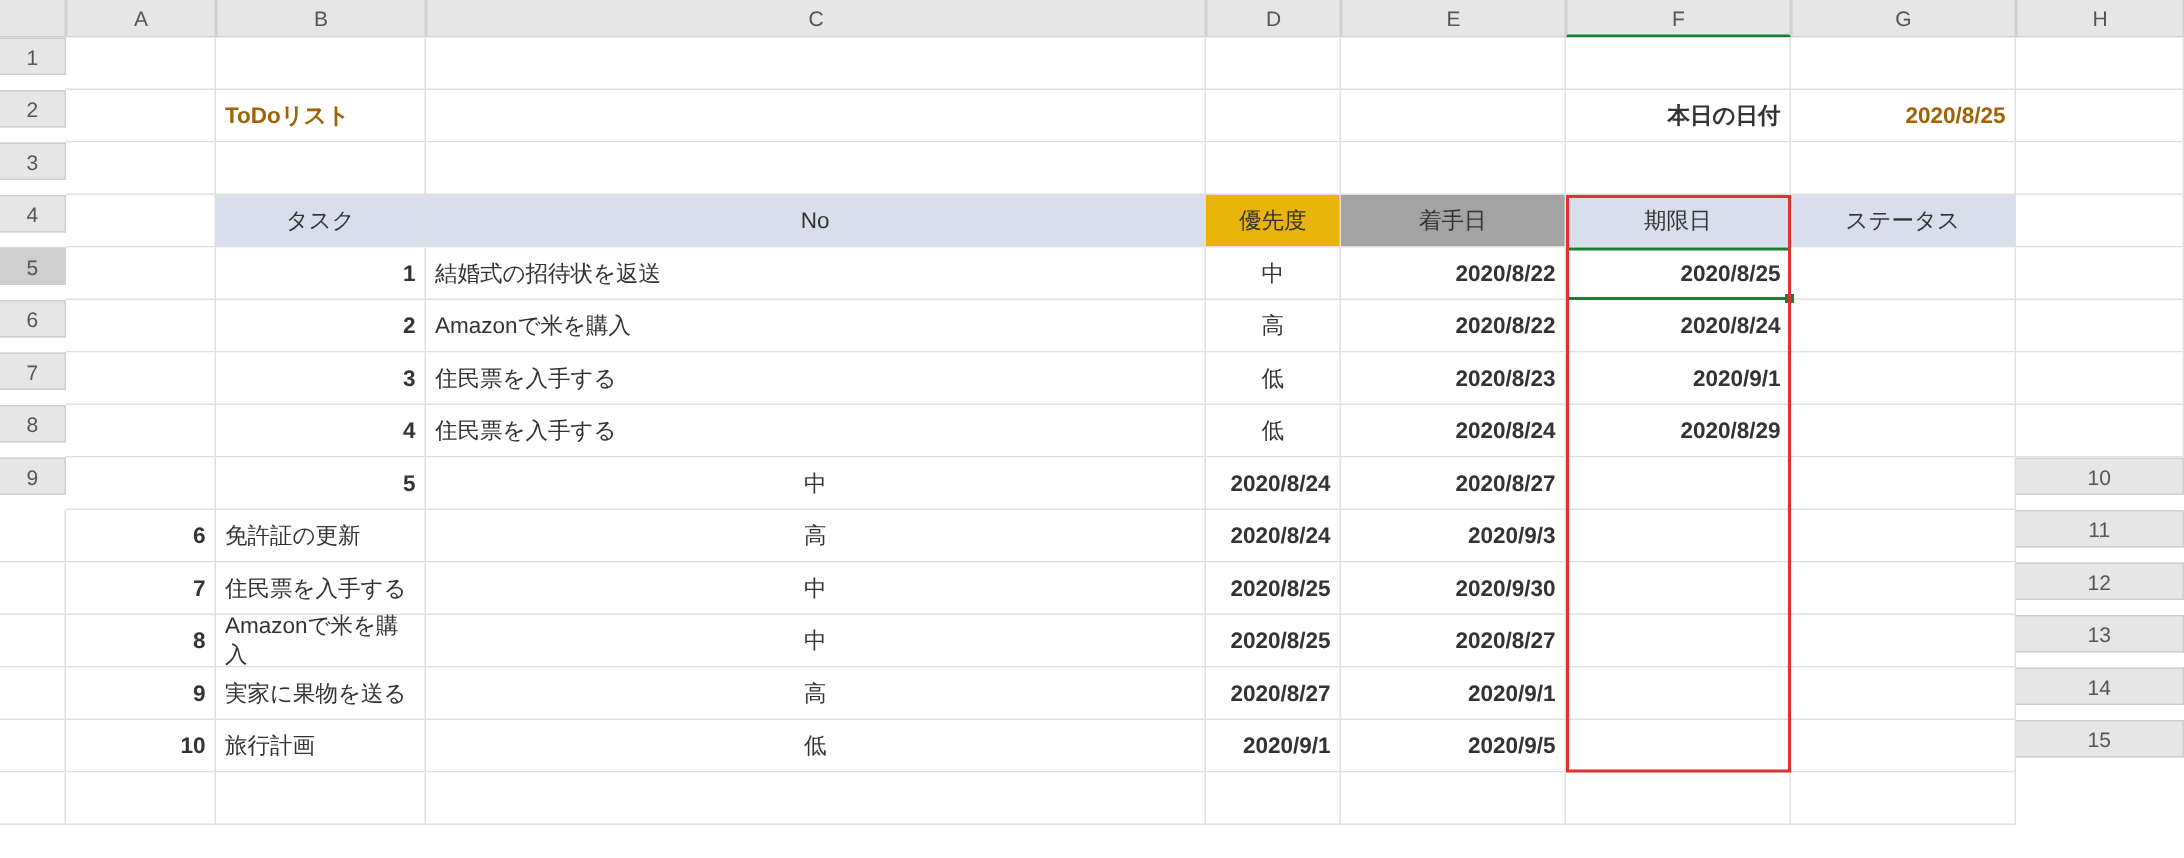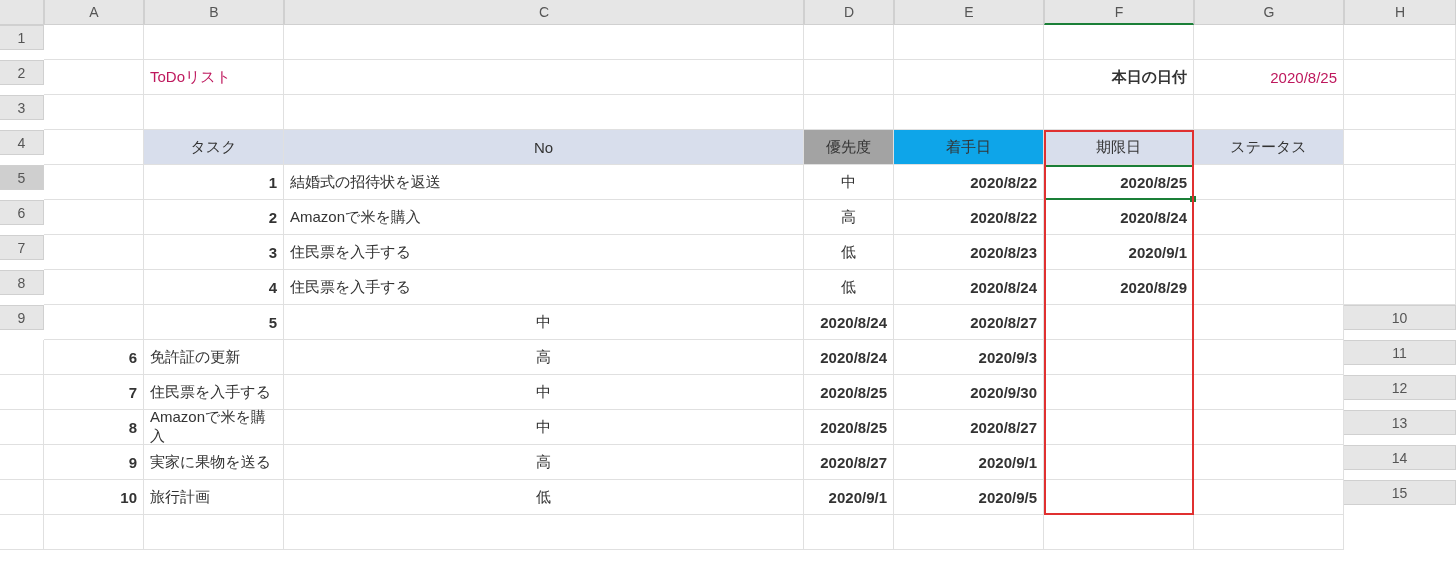--- a/index.html
+++ b/index.html
@@ -42,21 +42,21 @@
     height: 35px;
     display: flex;
     align-items: center;
     padding: 0 6px;
     background: #fff;
     position: relative;
   }
   .al-right { justify-content: flex-end; font-weight: bold; }
   .al-center { justify-content: center; }
   .al-left { justify-content: flex-start; }
-  .bold { font-weight: normal; color:#be185d; }
+  .bold { font-weight: bold; color:#a16207; }
   .rcell.sel { background:#cfcfcf; }
   .hcell.sel-col { border-bottom: 2px solid #1a7f37; }
   .selected-border {
     outline: 2px solid #1a7f37;
     outline-offset: -2px;
     z-index: 3;
   }
   .fill-handle {
     position:absolute;
     right:-3px; bottom:-3px;
@@ -114,22 +114,22 @@
   <div class="cell"></div>
   <div class="cell"></div>
   <div class="cell"></div>
   <div class="cell"></div>
   <div class="cell"></div>
 
   <div class="rcell">4</div>
   <div class="cell"></div>
   <div class="cell header-row" style="background:#d8deec;justify-content:center">タスク</div>
   <div class="cell header-row" style="background:#d8deec;justify-content:center">No</div>
-  <div class="cell header-row" style="background:#a3a3a3;justify-content:center">優先度</div>
-  <div class="cell header-row" style="background:#0ea5e9;justify-content:center">着手日</div>
+  <div class="cell header-row" style="background:#eab308;justify-content:center">優先度</div>
+  <div class="cell header-row" style="background:#a3a3a3;justify-content:center">着手日</div>
   <div class="cell header-row" style="background:#d8deec;justify-content:center">期限日</div>
   <div class="cell header-row" style="background:#d8deec;justify-content:center">ステータス</div>
   <div class="cell"></div>
 
   <div class="rcell sel">5</div>
   <div class="cell"></div>
   <div class="cell al-right">1</div>
   <div class="cell al-left">結婚式の招待状を返送</div>
   <div class="cell al-center">中</div>
   <div class="cell al-right">2020/8/22</div>

